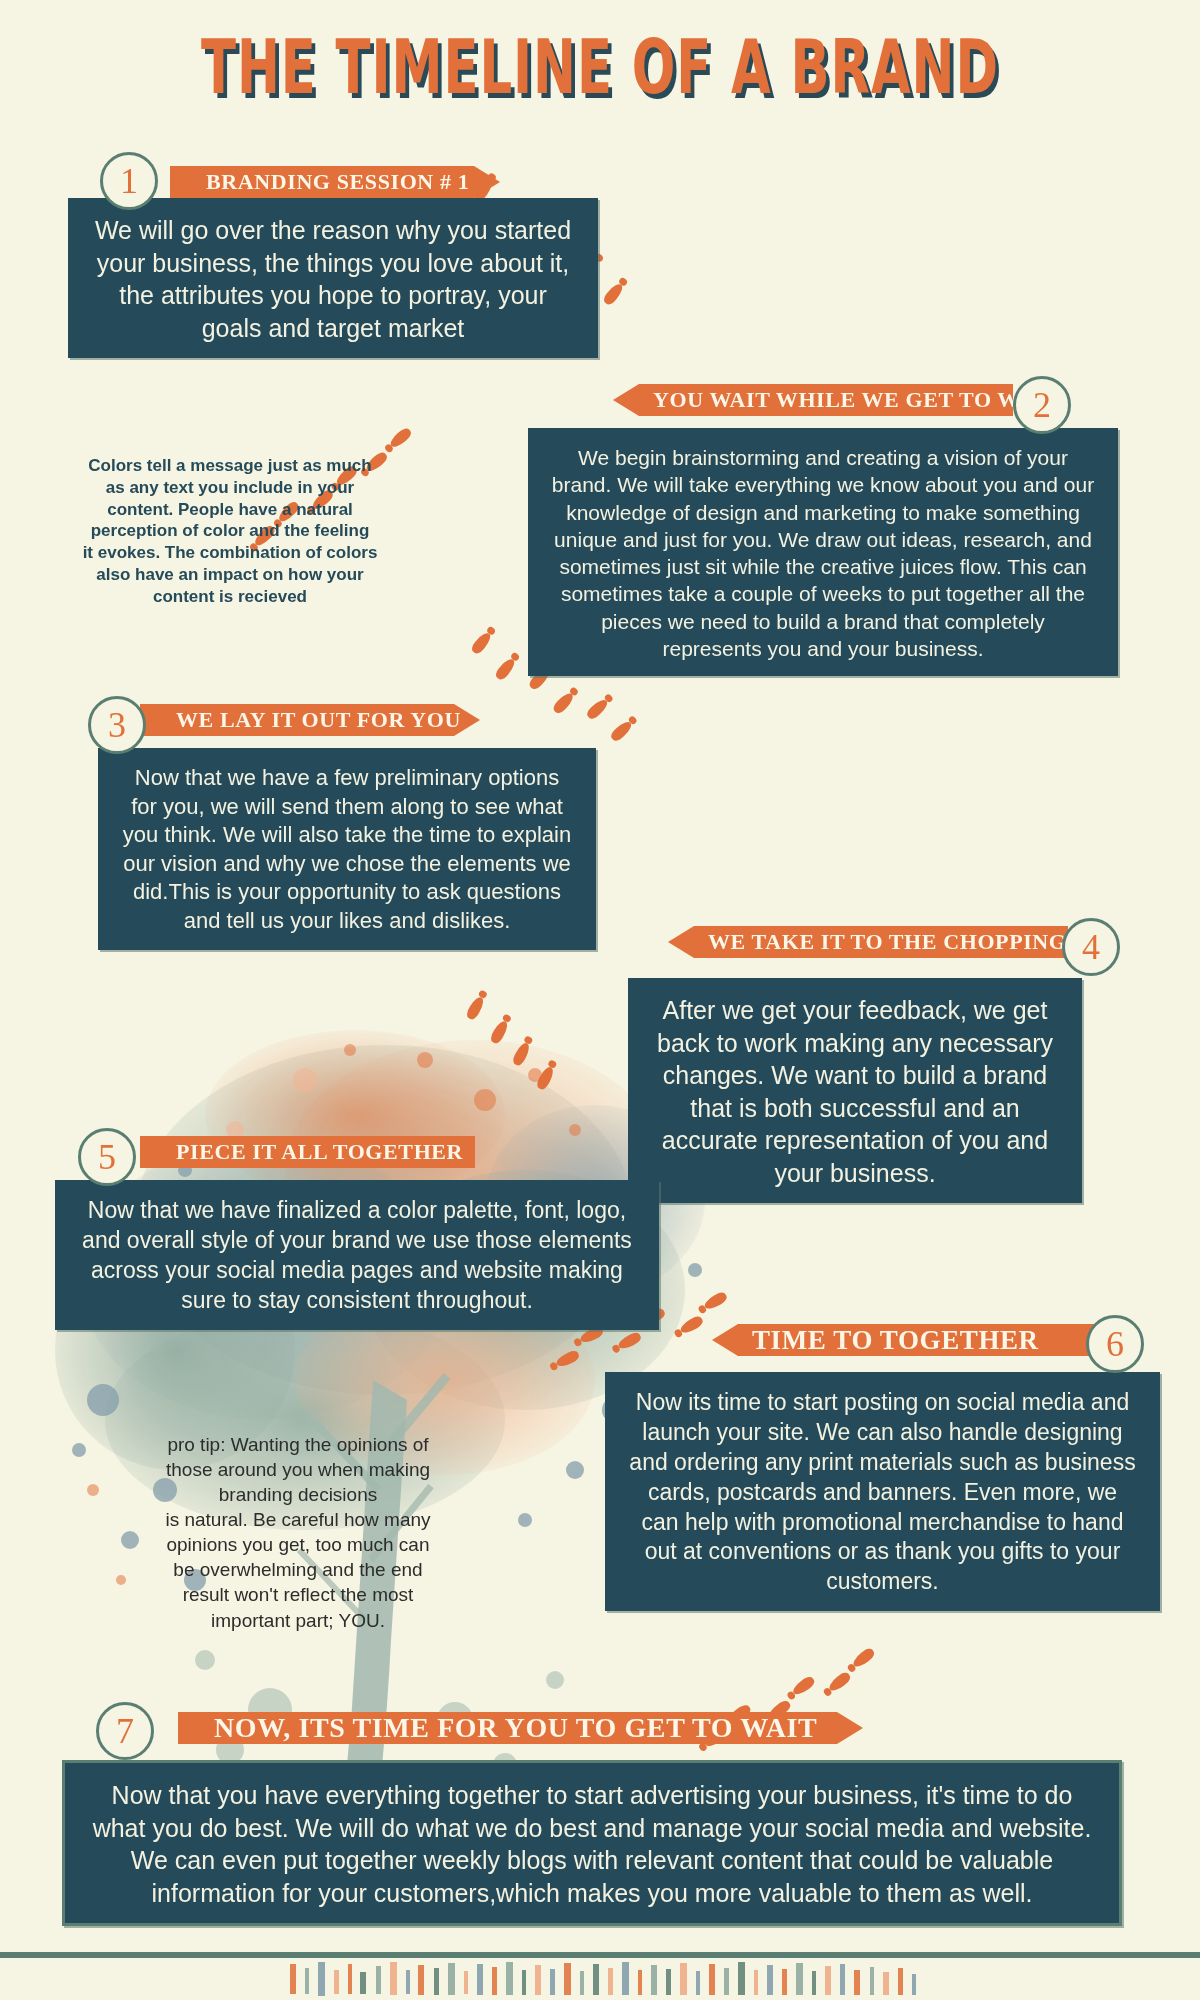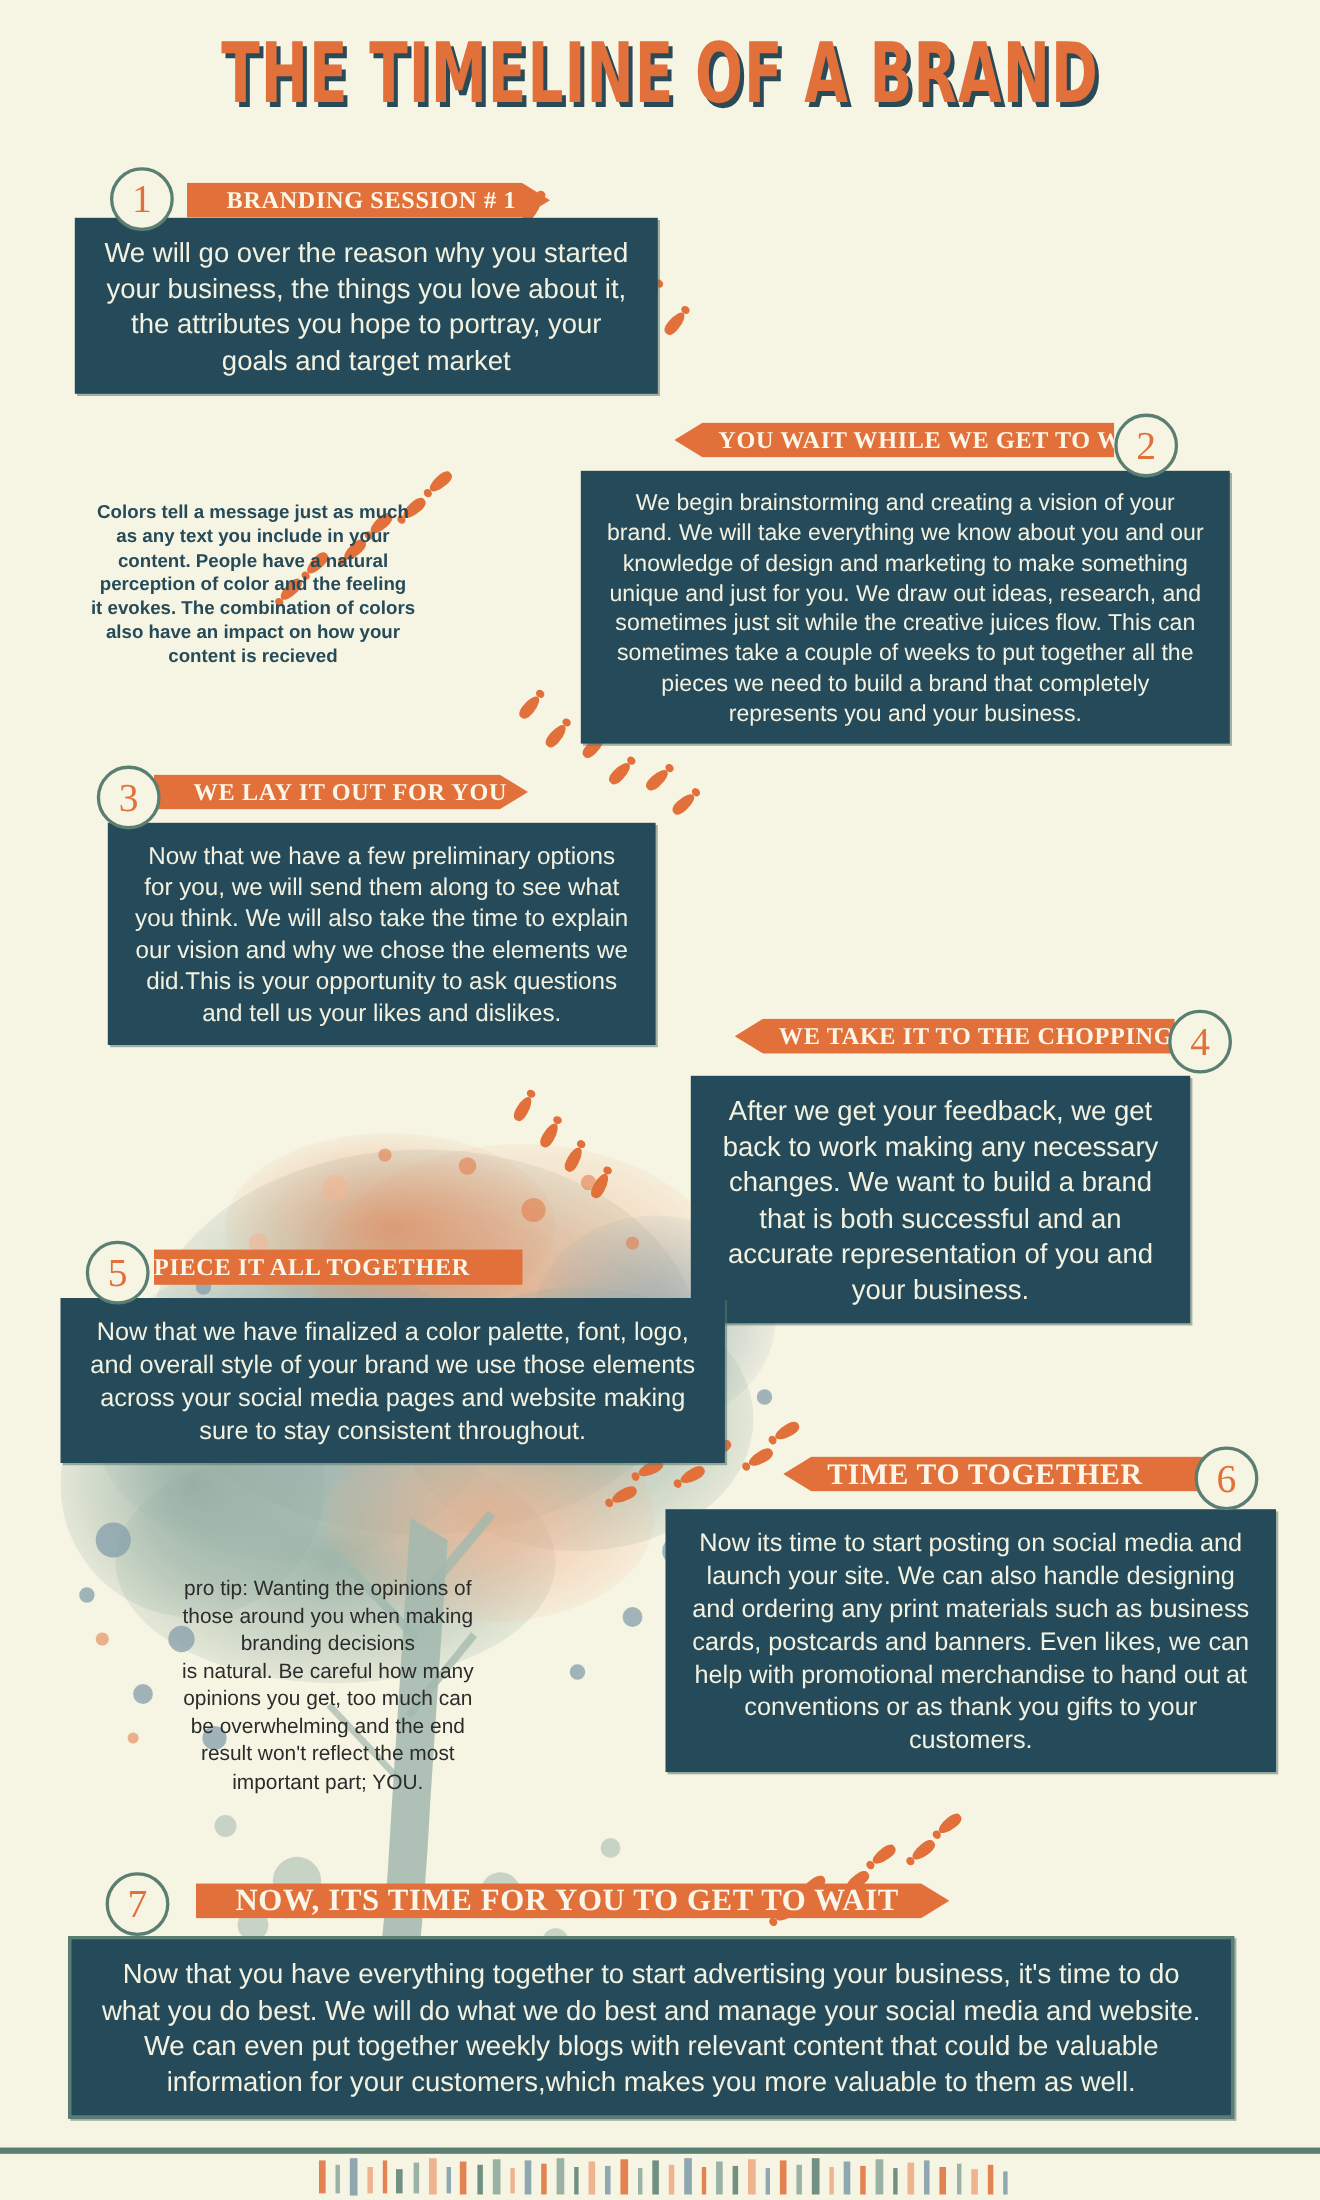--- a/index.html
+++ b/index.html
@@ -91,20 +91,21 @@
     padding-left: 36px;
     justify-content: flex-start;
   }
   .banner.point-left {
     clip-path: polygon(26px 0, 100% 0, 100% 100%, 26px 100%, 0 50%);
     padding-left: 40px;
     padding-right: 30px;
     justify-content: flex-start;
   }
   .banner.plain {
+    padding-left: 36px;
   }
 
   .num-badge {
     position: absolute;
     width: 58px;
     height: 58px;
     border-radius: 50%;
     border: 3px solid #5a7f72;
     background: #f6f4e2;
     color: #e2703a;
@@ -354,21 +355,21 @@
 
   <div class="note-protip" style="left:138px; top:1432px; width:320px; white-space:pre-line;">pro tip: Wanting the opinions of
 those around you when making
 branding decisions
 is natural. Be careful how many
 opinions you get, too much can
 be overwhelming and the end
 result won't reflect the most
 important part; YOU.</div>
 
-  <div class="body-box" style="left:605px; top:1372px; width:555px; font-size:23px;">Now its time to start posting on social media and launch your site. We can also handle designing and ordering any print materials such as business cards, postcards and banners. Even likes, we can help with promotional merchandise to hand out at conventions or as thank you gifts to your customers.</div>
+  <div class="body-box" style="left:605px; top:1372px; width:555px; font-size:23px;">Now its time to start posting on social media and launch your site. We can also handle designing and ordering any print materials such as business cards, postcards and banners. Even more, we can help with promotional merchandise to hand out at conventions or as thank you gifts to your customers.</div>
   <div class="banner point-left" style="left:712px; top:1324px; width:400px; font-size:27px;">
     <span>TIME TO TOGETHER</span>
   </div>
   <div class="num-badge" style="left:1086px; top:1315px;">
     <span>6</span>
   </div>
 
   <div class="body-box outlined" style="left:62px; top:1760px; width:1060px; font-size:25px;">Now that you have everything together to start advertising your business, it's time to do what you do best. We will do what we do best and manage your social media and website. We can even put together weekly blogs with relevant content that could be valuable information for your customers,which makes you more valuable to them as well.</div>
   <div class="banner point-right" style="left:178px; top:1712px; width:685px; font-size:28px;">
     <span>NOW, ITS TIME FOR YOU TO GET TO WAIT</span>

